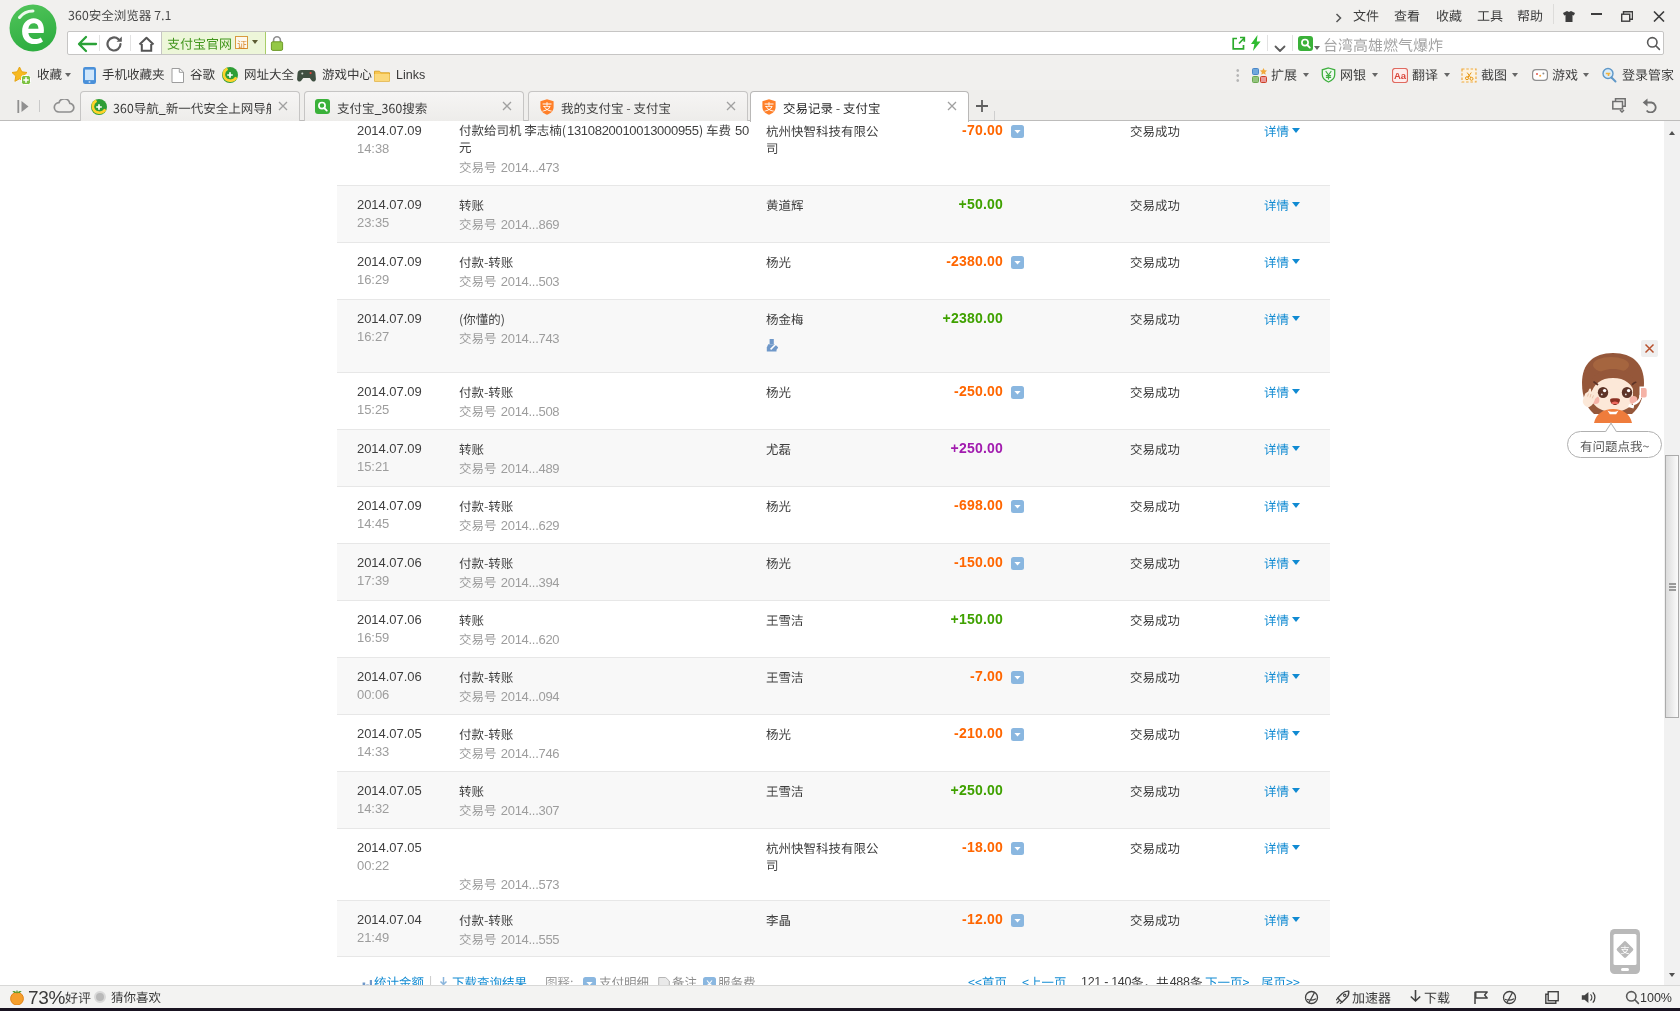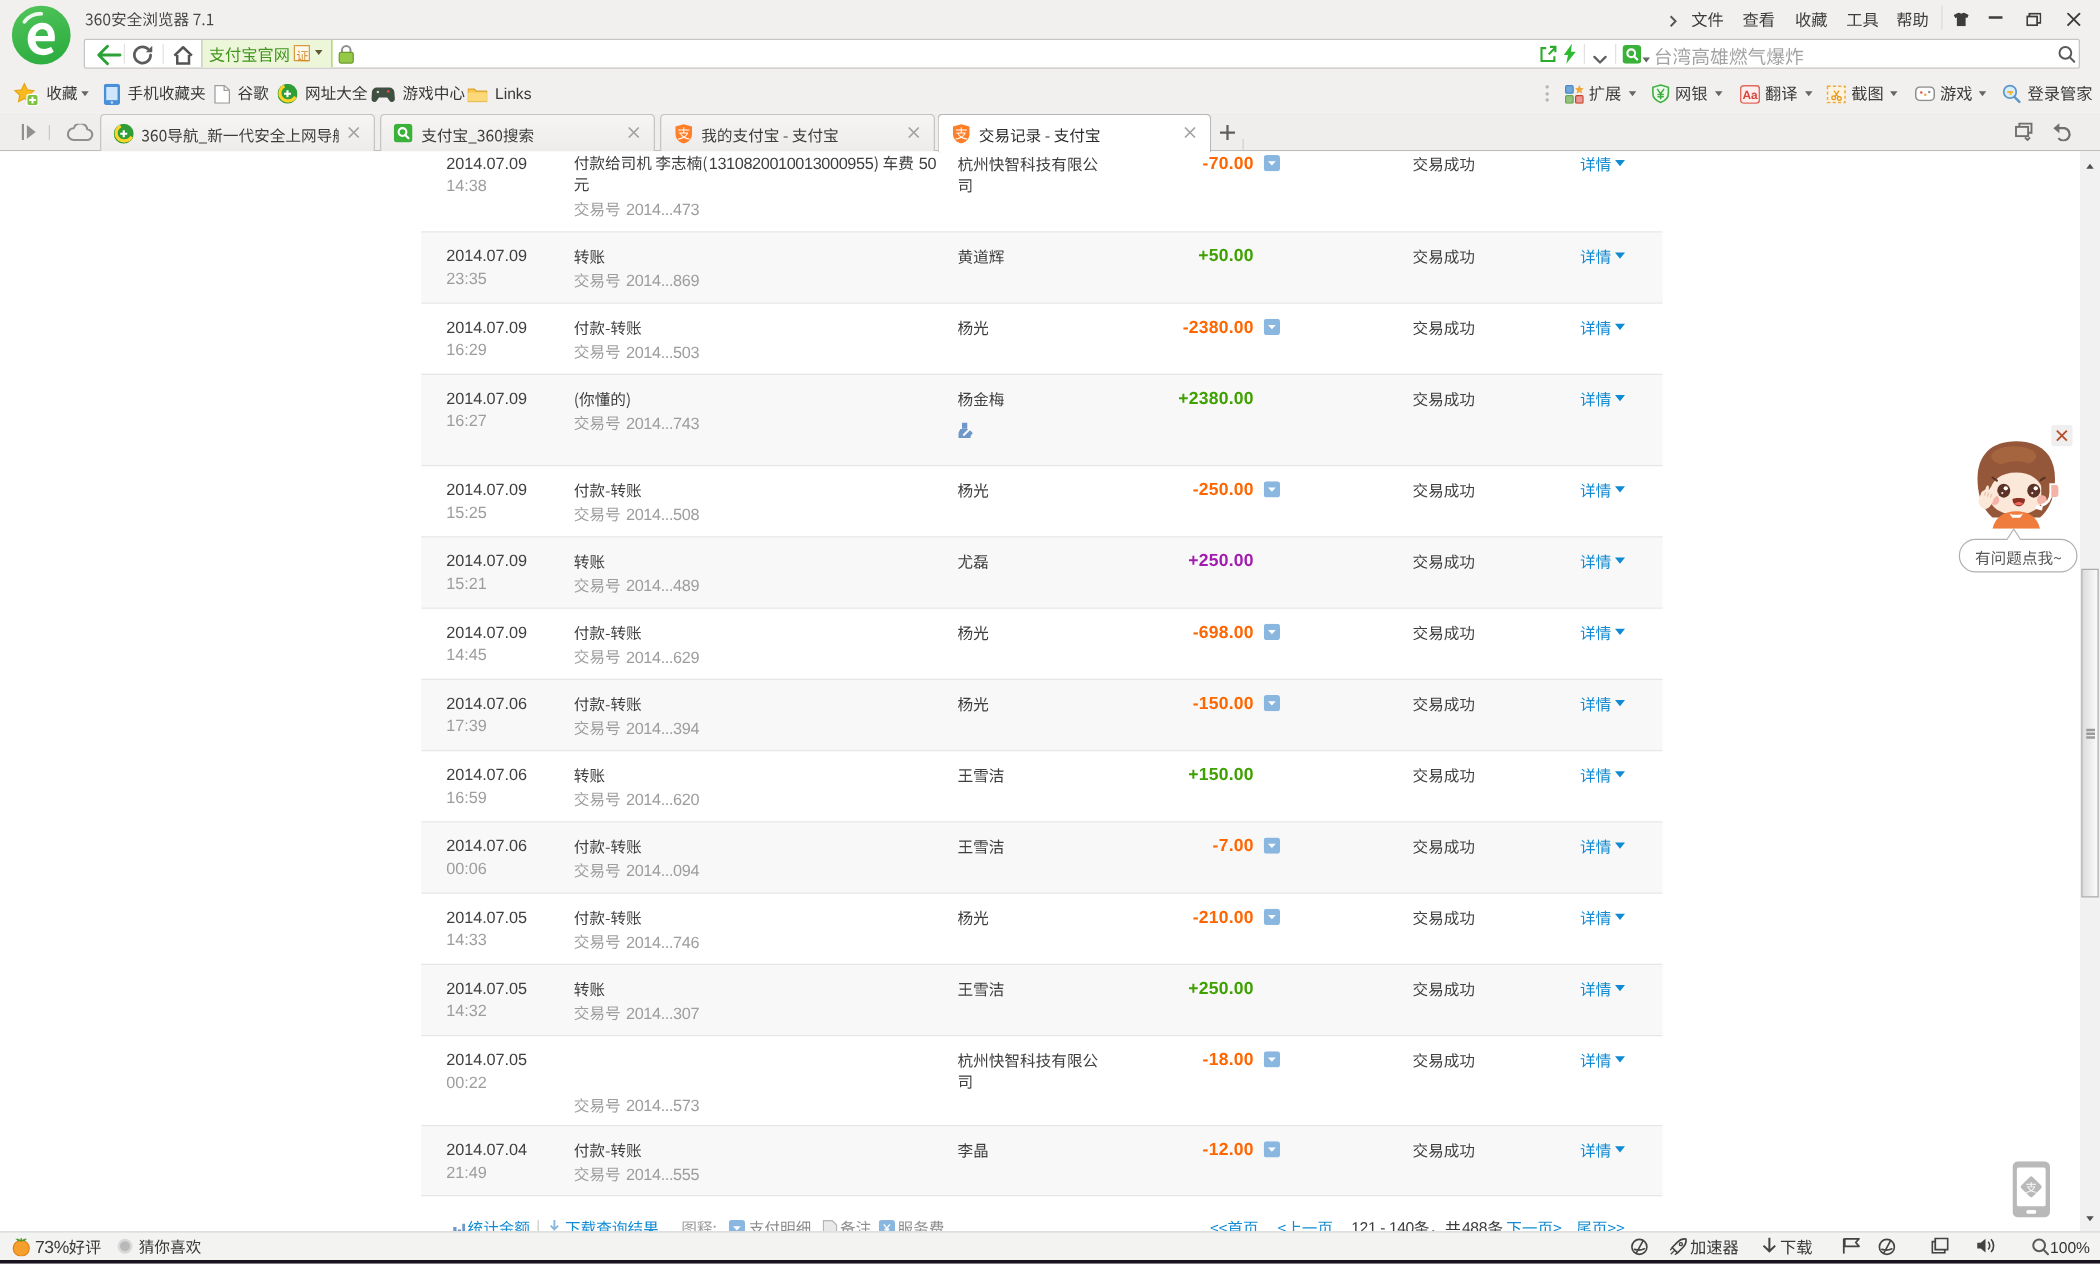--- a/index.html
+++ b/index.html
@@ -824,21 +824,21 @@
       <div class="ab" style="left:2.5px;top:127px;width:7px;height:1.5px;background:#9a9a9a;box-shadow:0 3px #9a9a9a,0 6px #9a9a9a"></div>
     </div>
   </div>
 <div id="statusbar" class="ab">
     <div class="ab" style="left:9px;top:4px"><svg width="16" height="15" viewBox="0 0 16 15">
         <circle cx="8" cy="8.6" r="6.4" fill="#f59f2c"></circle>
         <circle cx="8" cy="8.6" r="6.4" fill="none" stroke="#e2841a"></circle>
         <path d="M8 2.5C6.5 1 4.5.6 3.2 1.2c1 .3 1.6 1 1.9 1.7M8 2.5c1.5-1.5 3.5-1.9 4.8-1.3-1 .3-1.6 1-1.9 1.7" fill="#4f9b30"></path>
         <path d="M8 .5v2.8" stroke="#4f9b30" stroke-width="1.2"></path>
       </svg></div>
-    <div class="ab" style="left:28px;top:3px"><span class="num" style="color:#3a3a3a;font-size:14px">73%</span><svg class="t" width="27.0" height="18.2" viewBox="0 -13.7 27.0 18.2">
+    <div class="ab" style="left:28px;top:3px"><span class="num" style="color:#3a3a3a;font-size:19px">73%</span><svg class="t" width="27.0" height="18.2" viewBox="0 -13.7 27.0 18.2">
         <use href="#g55" fill="#3a3a3a"></use>
       </svg></div>
     <div class="ab" style="left:94px;top:5px;width:12px;height:12px;border-radius:50%;background:#b9b9b9;border:2px solid #d9d9d9"></div>
     <div class="ab" style="left:111px;top:3px"><svg class="t" width="51.0" height="17.5" viewBox="0 -13.1 51.0 17.5">
         <use href="#g56" fill="#3a3a3a"></use>
       </svg></div>
     <div class="ab" style="left:1304px;top:4px"><svg width="15" height="15" viewBox="0 0 15 15">
         <g stroke="#434343" fill="none" stroke-width="1.3">
           <circle cx="7.5" cy="7.5" r="6"></circle>
           <path d="M3.5 9.5c2.5.8 5.5.8 8-.5M10.5 2.5 5 12.5" stroke-linecap="round"></path>

